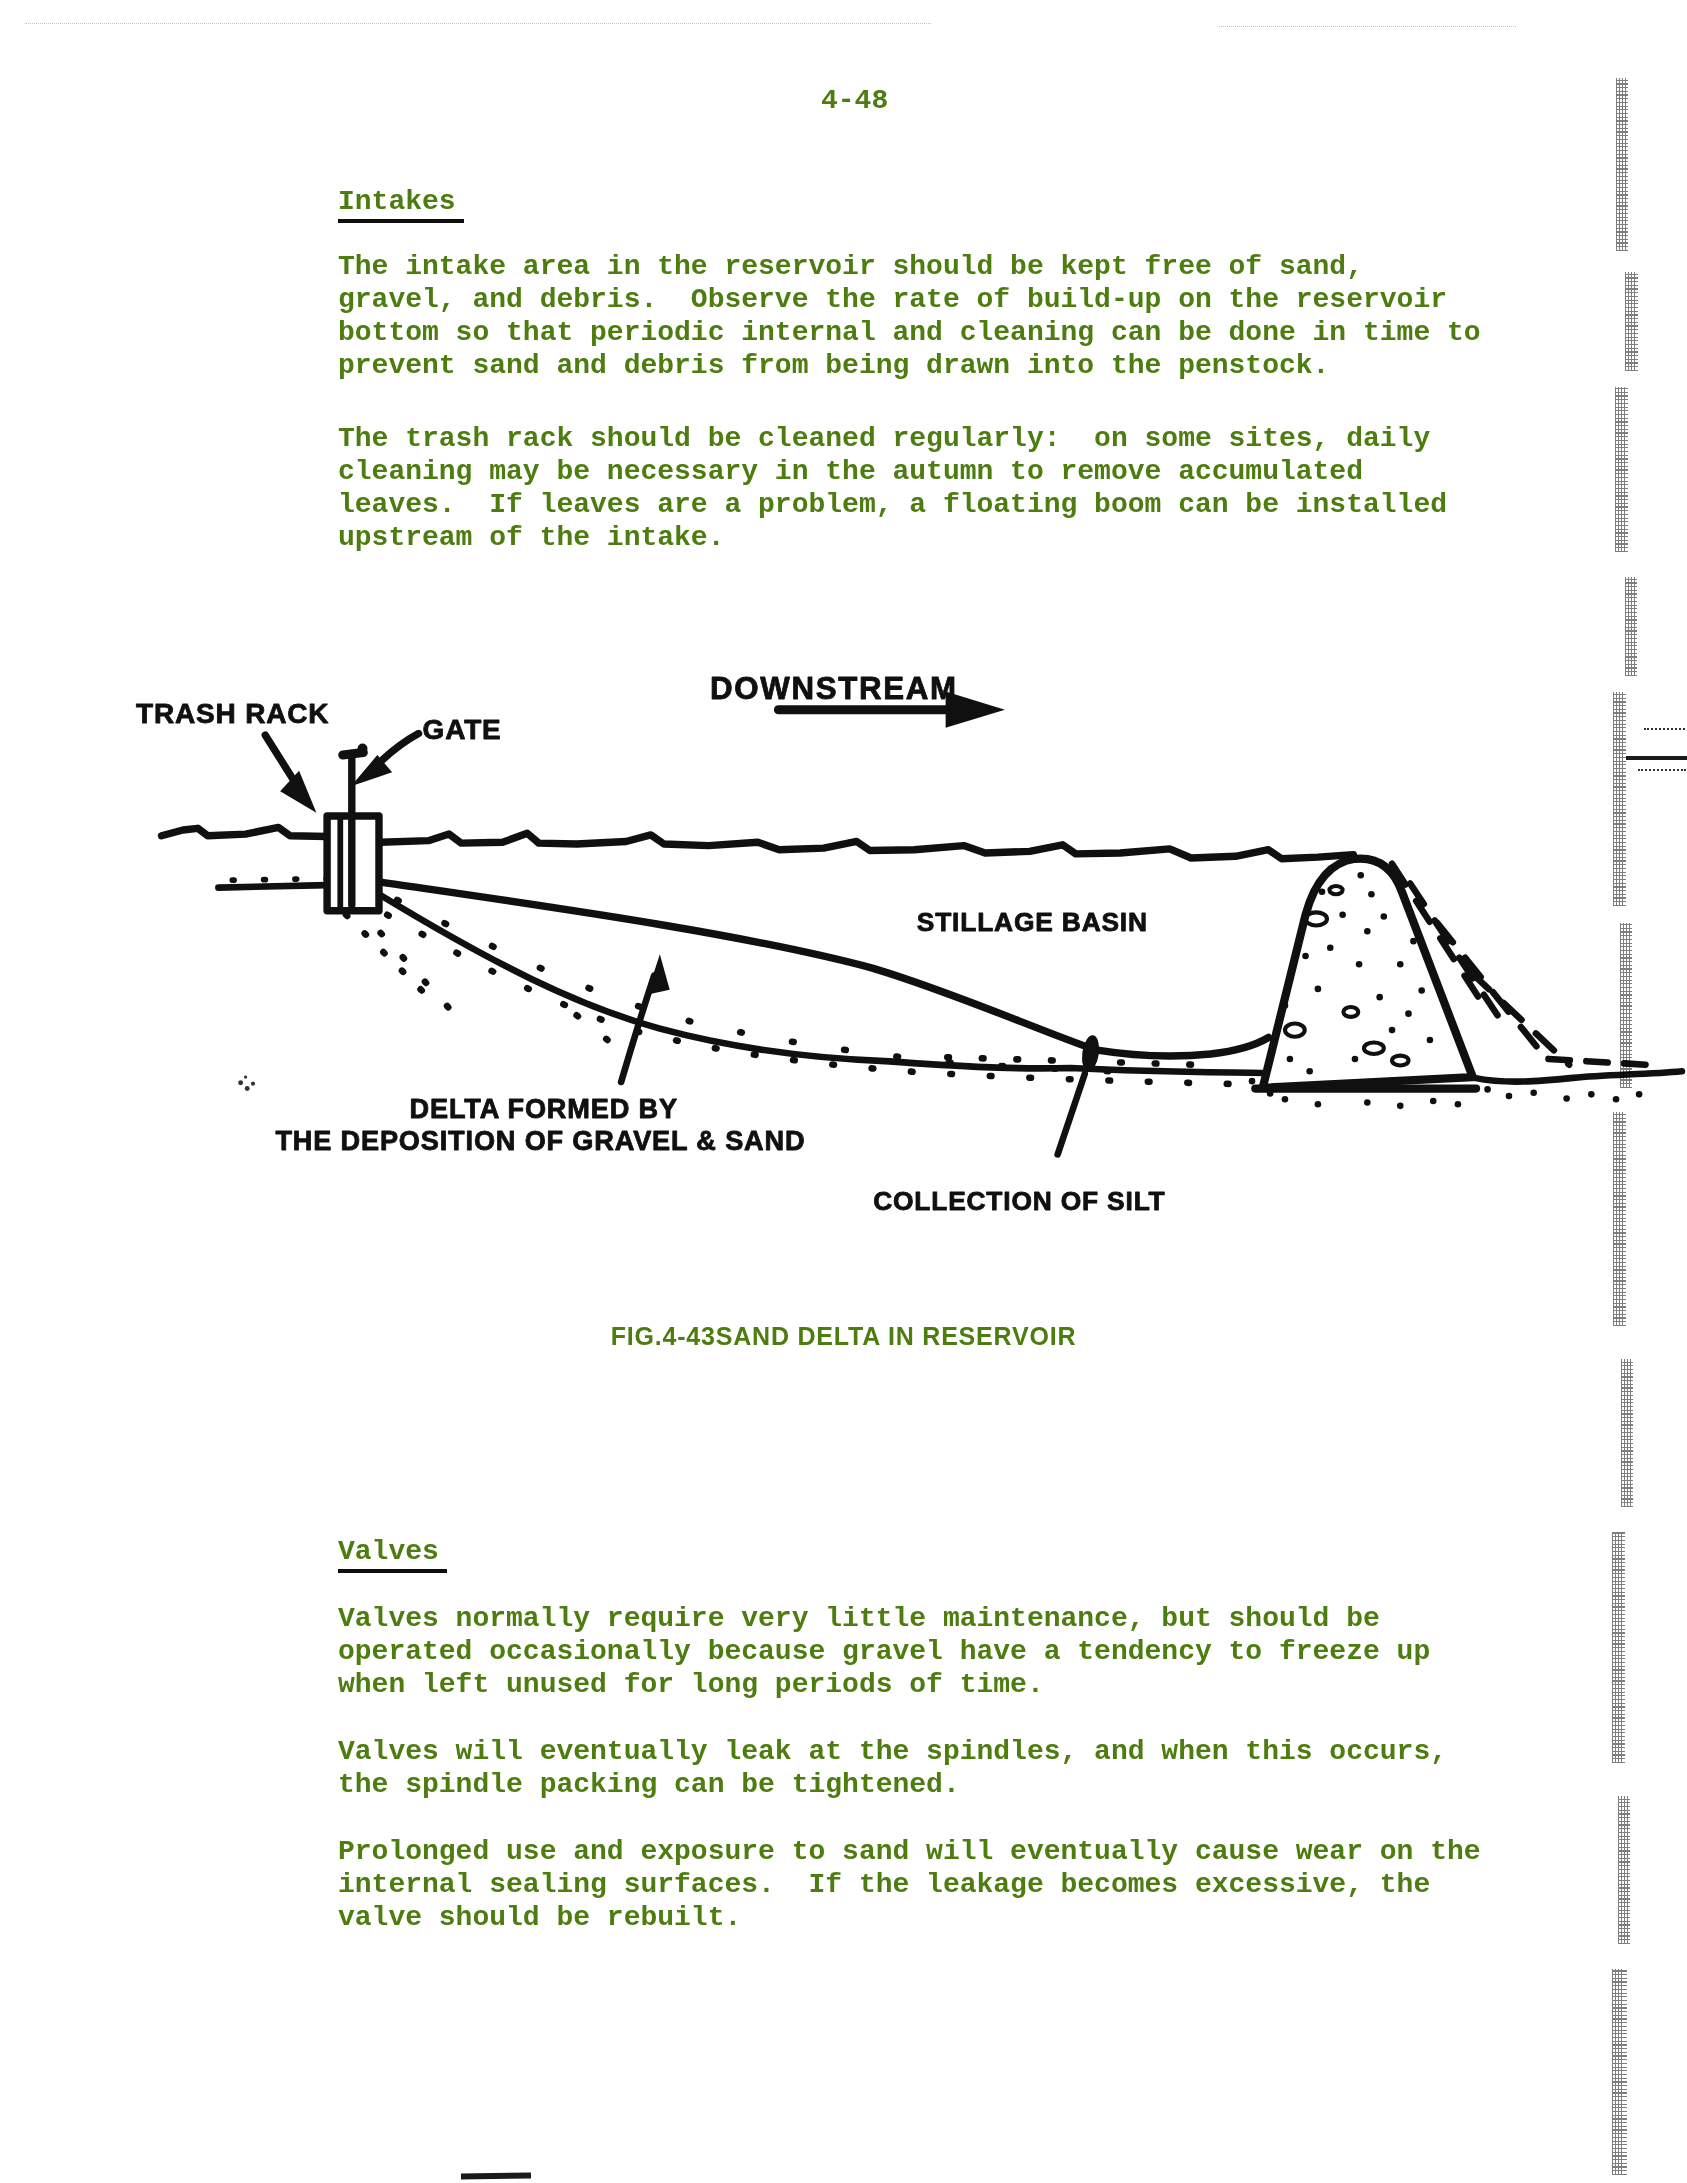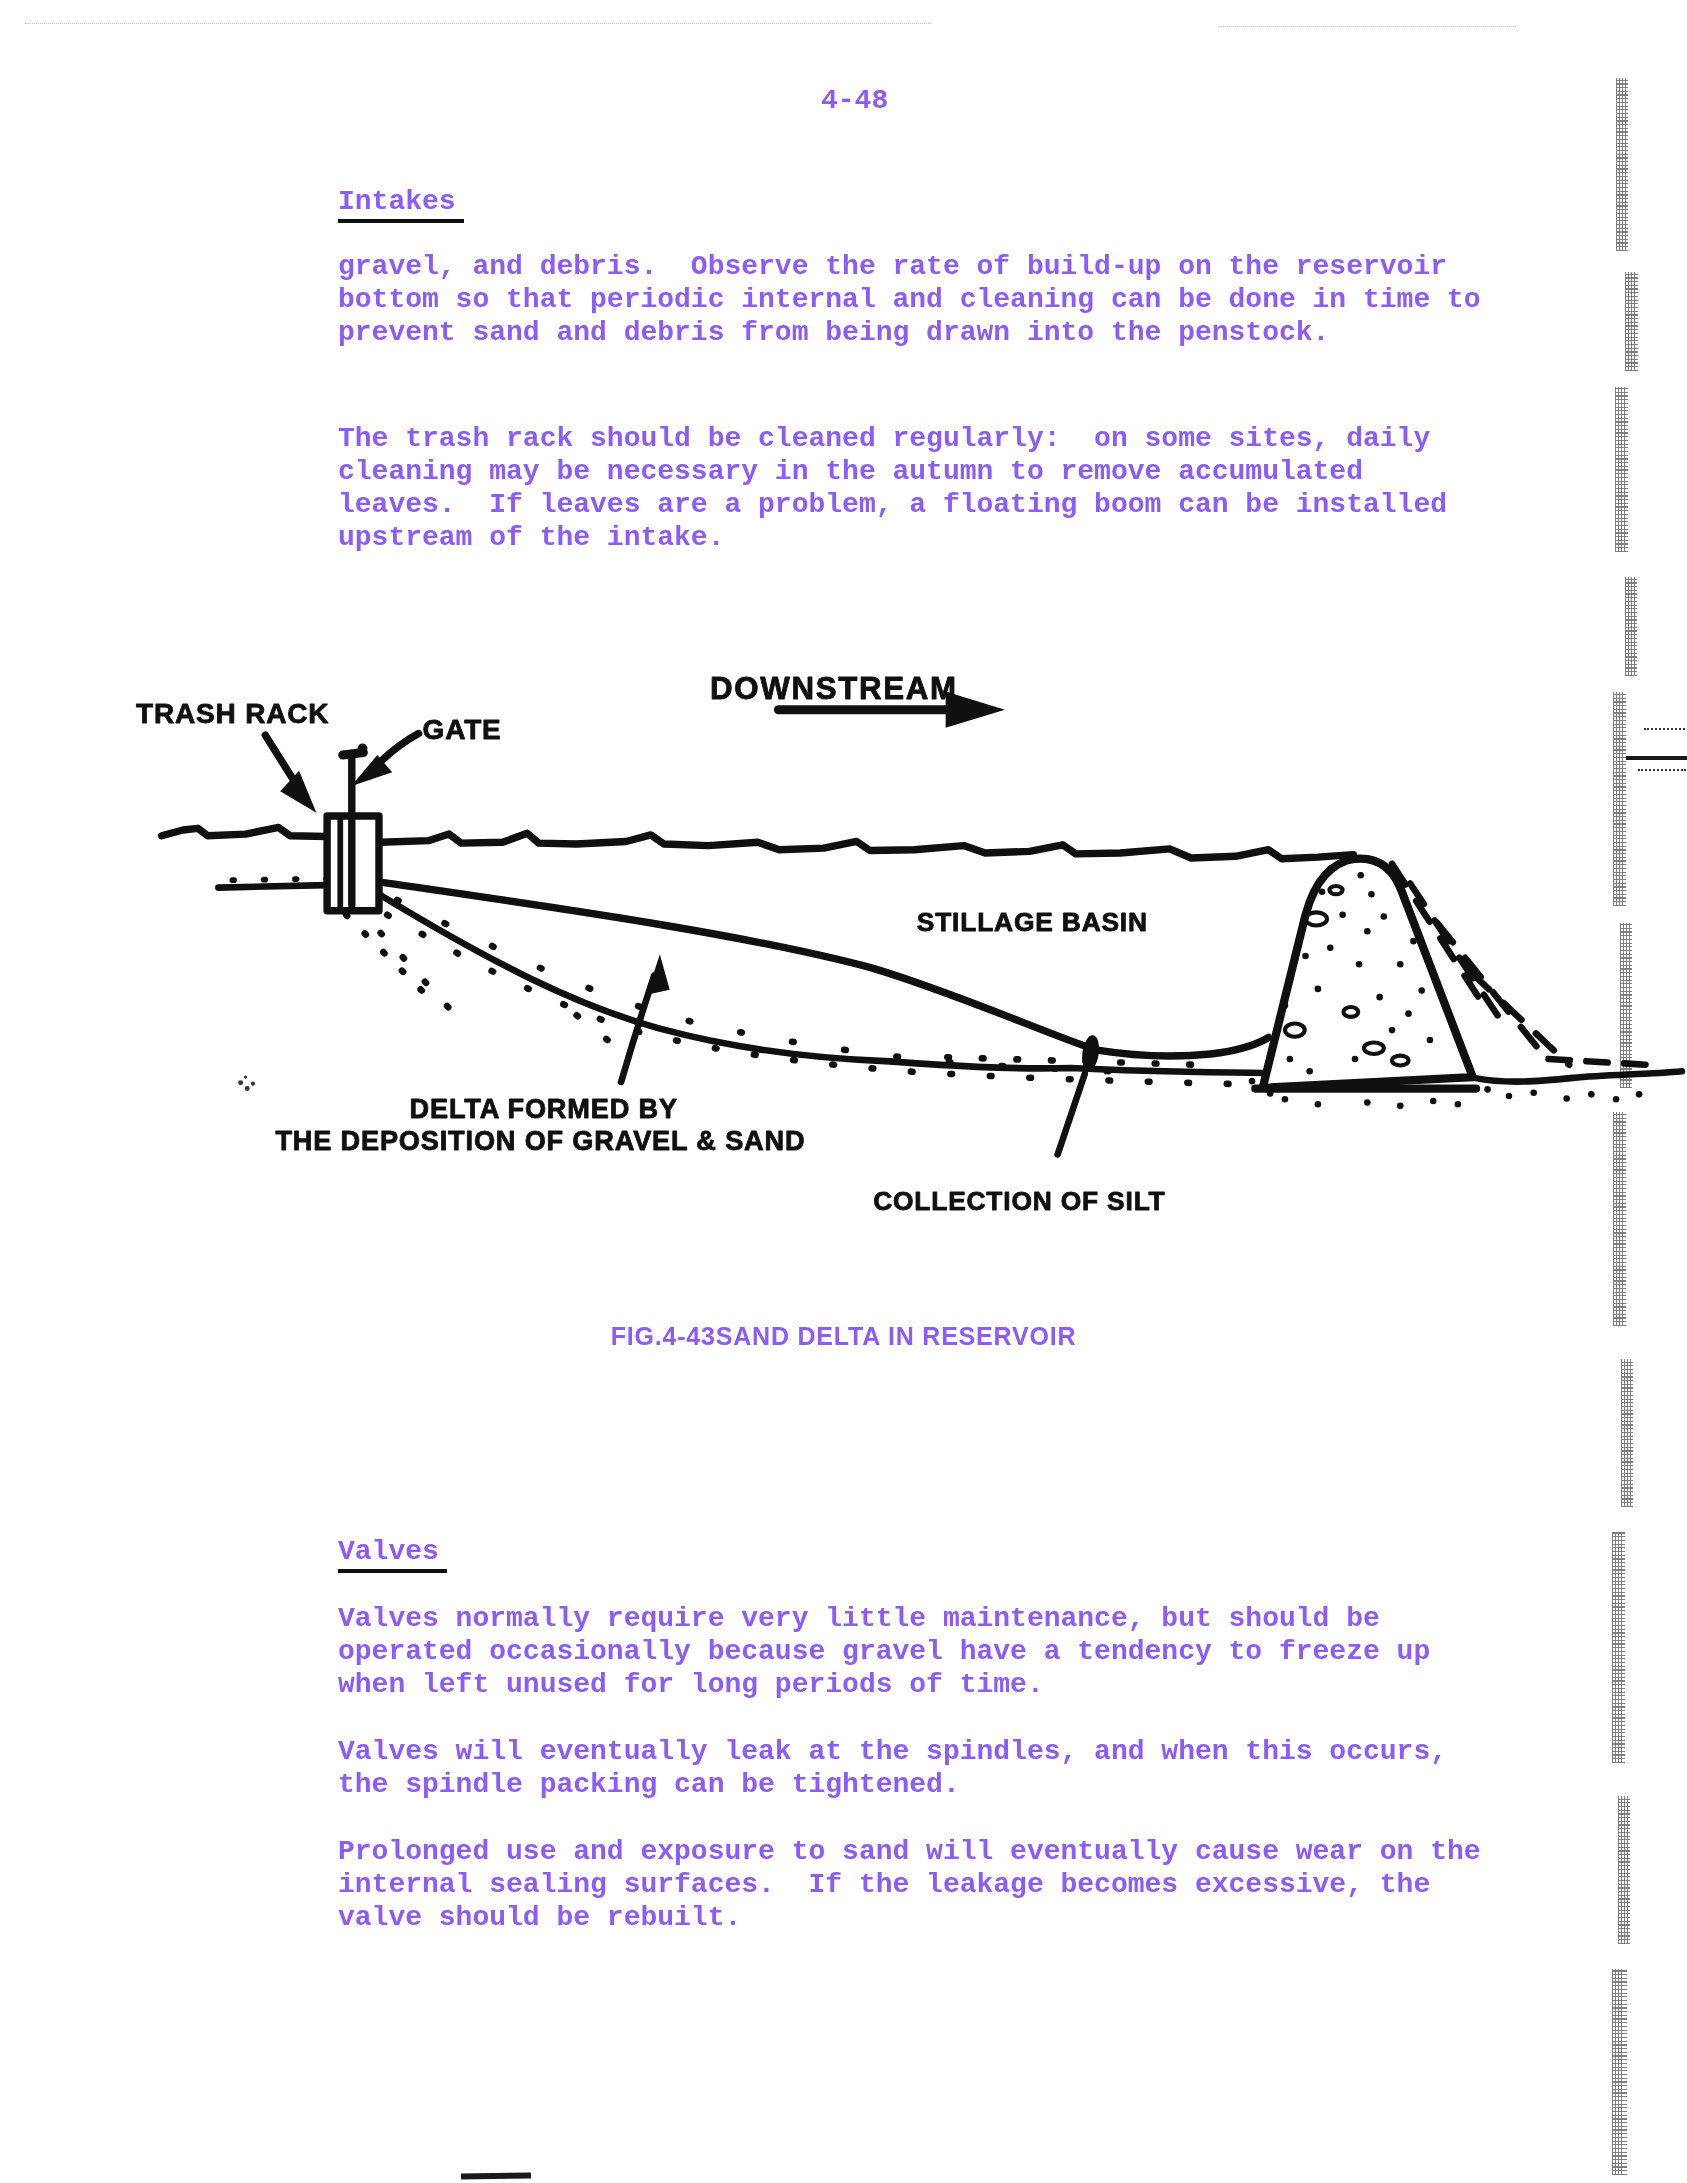--- a/index.html
+++ b/index.html
@@ -1,17 +1,17 @@
 <!DOCTYPE html>
 <html style="font-size:13px"><head>
 <meta charset="utf-8">
 <style>
   html,body{margin:0;padding:0;background:#888;}
   .page{position:relative;width:1687px;height:2183px;background:#ffffff;overflow:hidden;
-        font-family:"Liberation Mono","DejaVu Sans Mono",monospace;color:#8b5cf6;}
+        font-family:"Liberation Mono","DejaVu Sans Mono",monospace;color:#4d7c0f;}
   .tw{position:absolute;font-size:28px;font-weight:700;line-height:33px;letter-spacing:0;}
   .tline{white-space:pre;}
   .hd{position:absolute;font-size:28px;font-weight:700;}
   .hd span{display:inline-block;border-bottom:4.1px solid #101010;padding:0 8.2px 1.6px 0;}
   .pagenum{position:absolute;font-size:28px;font-weight:700;}
   .caption{position:absolute;left:0;right:0;text-align:center;
            font-family:"Liberation Sans",sans-serif;font-weight:700;font-size:25px;letter-spacing:0.8px;}
   .figlabel{font-family:"Liberation Sans",sans-serif;font-weight:700;fill:#101010;}
   .noise{position:absolute;opacity:.5;
      background-image:repeating-linear-gradient(0deg,#000 0 1.2px,transparent 1.2px 3.7px),
@@ -28,20 +28,21 @@
   <div class="fadeline" style="left:25px;top:23px;width:906px;"></div>
   <div class="fadeline" style="left:1219px;top:26px;width:297px;"></div>
 
   <div class="pagenum" style="left:821px;top:85px;">4-48</div>
 
   <div class="hd" style="left:338px;top:186px;">
     <span>Intakes</span>
   </div>
 
   <div class="tw" style="left:338px;top:250px;">
+    <div class="tline">The intake area in the reservoir should be kept free of sand,</div>
     <div class="tline">gravel, and debris.  Observe the rate of build-up on the reservoir</div>
     <div class="tline">bottom so that periodic internal and cleaning can be done in time to</div>
     <div class="tline">prevent sand and debris from being drawn into the penstock.</div>
   </div>
 
   <div class="tw" style="left:338px;top:422px;">
     <div class="tline">The trash rack should be cleaned regularly:  on some sites, daily</div>
     <div class="tline">cleaning may be necessary in the autumn to remove accumulated</div>
     <div class="tline">leaves.  If leaves are a problem, a floating boom can be installed</div>
     <div class="tline">upstream of the intake.</div>

